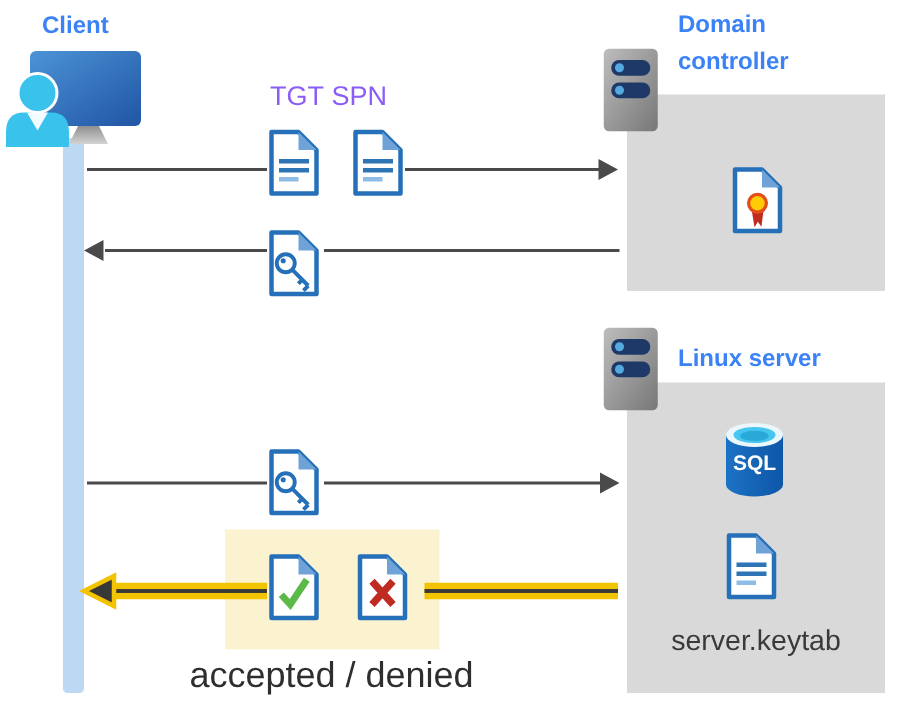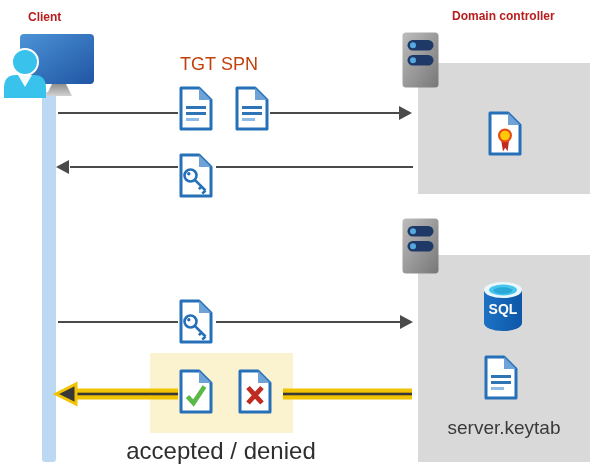--- a/index.html
+++ b/index.html
@@ -1,22 +1,22 @@
 <!DOCTYPE html>
 <html><head>
 <meta charset="utf-8">
 <style>
   html,body{margin:0;padding:0;background:#fff;}
   #stage{
     position:relative;width:600px;height:468px;background:#ffffff;
     font-family:"Liberation Sans",sans-serif;overflow:hidden;
   }
   .abs{position:absolute;}
-  .node-title{font-weight:bold;font-size:12px;line-height:25px;color:#b91c1c;}
-  .small-label{font-size:18px;color:#c2410c;}
+  .node-title{font-weight:bold;font-size:16px;line-height:25px;color:#3b82f6;}
+  .small-label{font-size:18px;color:#8b5cf6;}
   .gray-box{background:#d9d9d9;}
   .lifeline{background:#bdd8f2;border-radius:3px;}
   .hline{height:2px;background:#4a4a4a;}
   .head-right{width:0;height:0;border-top:7px solid transparent;border-bottom:7px solid transparent;border-left:13px solid #4a4a4a;}
   .head-left{width:0;height:0;border-top:7px solid transparent;border-bottom:7px solid transparent;border-right:13px solid #4a4a4a;}
   .highlight{background:#fbf3cf;}
   svg{display:block;}
   .svgtext{font-family:"Liberation Sans",sans-serif;font-weight:bold;}
 </style>
 </head>
@@ -68,20 +68,21 @@
     </g>
     <g>
       <path d="M2,70 V60 Q2,47 14,47 H32 Q44,47 44,60 V70 Z" fill="#38c2ec"></path>
       <polygon points="16,47 30,47 23,59" fill="#f4fbfe"></polygon>
       <circle cx="23" cy="34" r="13" fill="#38c2ec" stroke="#ffffff" stroke-width="2"></circle>
     </g>
   </svg>
 
   <div class="abs node-title" style="left:28px;top:5px;">Client</div>
   <div class="abs node-title" style="left:452px;top:4px;width:125px;">Domain controller</div>
+  <div class="abs node-title" style="left:452px;top:227px;width:140px;">Linux server</div>
 
   <div class="abs small-label" style="left:180px;top:54px;">TGT</div>
   <div class="abs small-label" style="left:221px;top:54px;">SPN</div>
 
   <svg class="abs" style="left:178px;top:85px;" width="36" height="47" viewBox="0 0 36 47">
     <path d="M3,3 H21 L33,15 V44 H3 Z" fill="#ffffff" stroke="#2570b8" stroke-width="3" stroke-linejoin="round"></path>
     <polygon points="21,3 21,15 33,15" fill="#6fa3d8"></polygon>
     <rect x="8" y="21" width="20" height="3" fill="#2e75b6"></rect>
     <rect x="8" y="27" width="20" height="3" fill="#2e75b6"></rect>
     <rect x="8" y="33" width="13" height="3" fill="#8fbce6"></rect>

